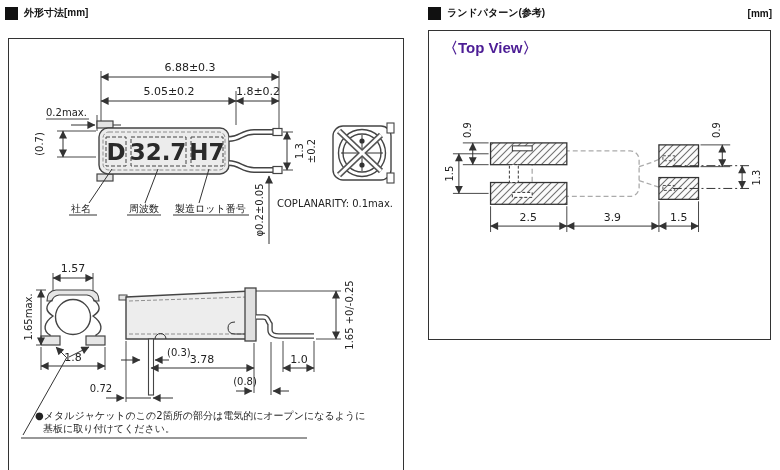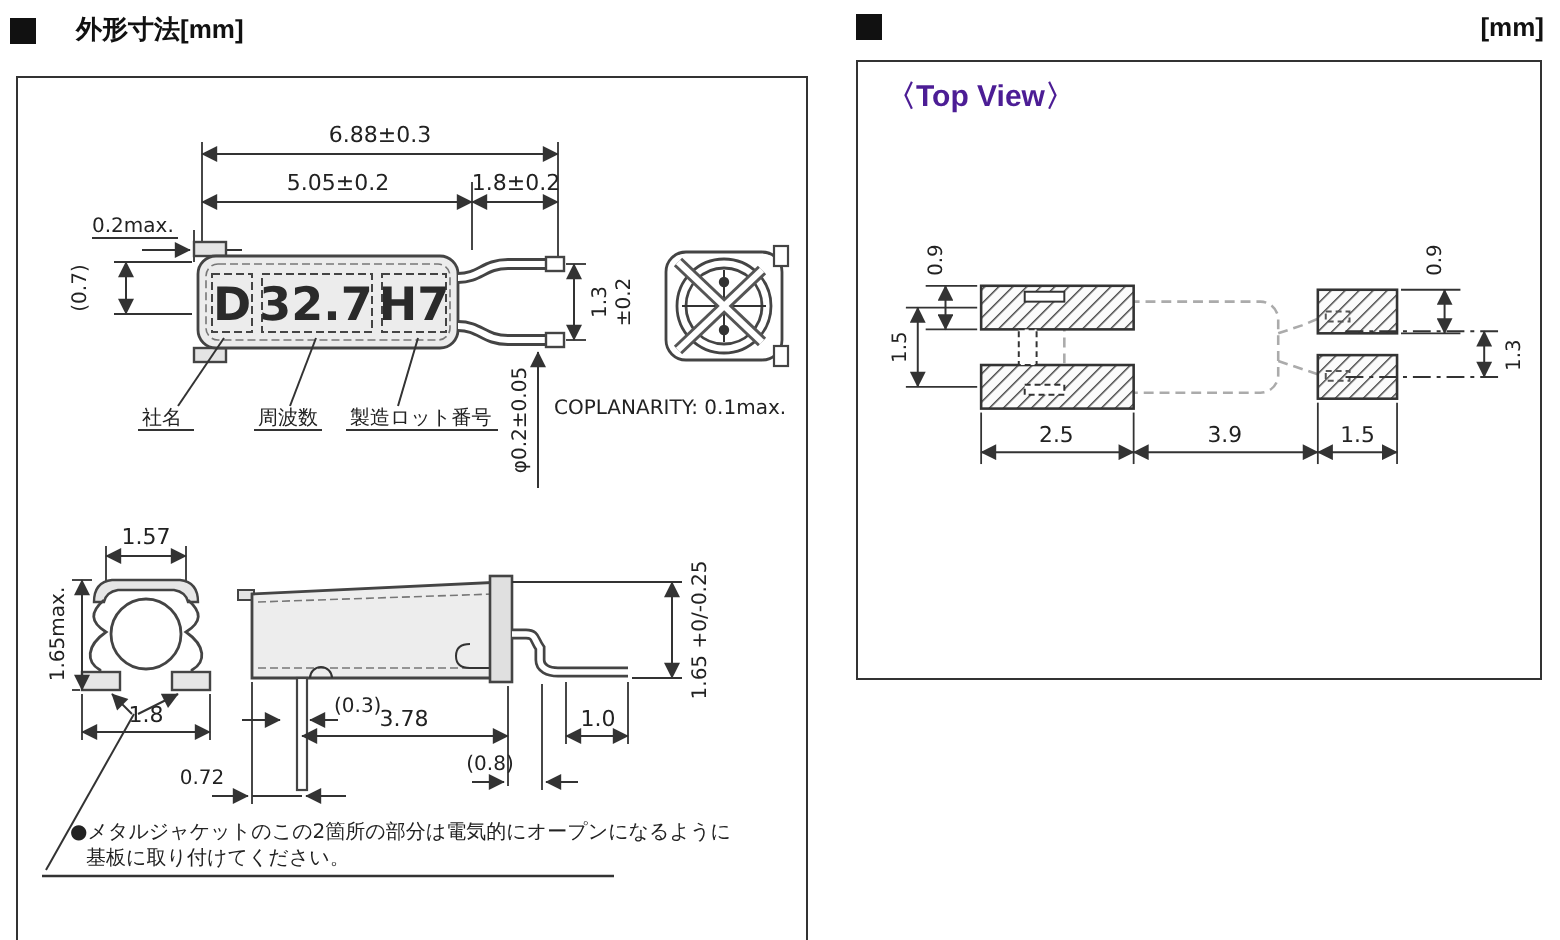--- a/index.html
+++ b/index.html
@@ -1,18 +1,18 @@
 <!DOCTYPE html>
 <html><head>
 <meta charset="utf-8">
 <style>
   html,body{margin:0;padding:0;background:#fff;width:780px;height:470px;overflow:hidden;
     font-family:"Liberation Sans","DejaVu Sans",sans-serif;}
-  .sec-header{position:absolute;display:flex;align-items:center;gap:20px;
-    font-weight:bold;font-size:13px;color:#111;}
+  .sec-header{position:absolute;display:flex;align-items:center;gap:6px;
+    font-weight:bold;font-size:10px;color:#111;}
   .sq{width:13px;height:13px;background:#111;flex:0 0 auto;}
   .panel{position:absolute;border:1.5px solid #333;background:#fff;}
   #left-panel{left:8px;top:38px;width:394px;height:440px;}
   #right-panel{left:428px;top:30px;width:341px;height:308px;}
   .unit{margin-left:auto;}
   #topview-label{position:absolute;left:14px;top:8px;font-size:15px;font-weight:600;color:#4c1d95;}
   svg{position:absolute;left:0;top:0;}
   svg text{font-family:"DejaVu Sans","Liberation Sans",sans-serif;fill:#222;}
   .dt{font-size:11px;}
   .dts{font-size:10px;}
@@ -25,20 +25,21 @@
 </head>
 <body>
 
 <div class="sec-header" style="left:5px;top:6px;width:395px;">
   <span class="sq"></span>
   <span>外形寸法[mm]</span>
 </div>
 
 <div class="sec-header" style="left:428px;top:6px;width:344px;">
   <span class="sq"></span>
+  <span>ランドパターン(参考)</span>
   <span class="unit">[mm]</span>
 </div>
 
 <div id="left-panel" class="panel">
 <svg width="394" height="438" viewBox="0 0 394 438">
   <defs>
     <marker id="arw1" viewBox="0 0 10 10" refX="9.5" refY="5" markerWidth="10" markerHeight="8" orient="auto-start-reverse">
       <path d="M0,0 L10,5 L0,10 z" fill="#333"></path>
     </marker>
   </defs>

